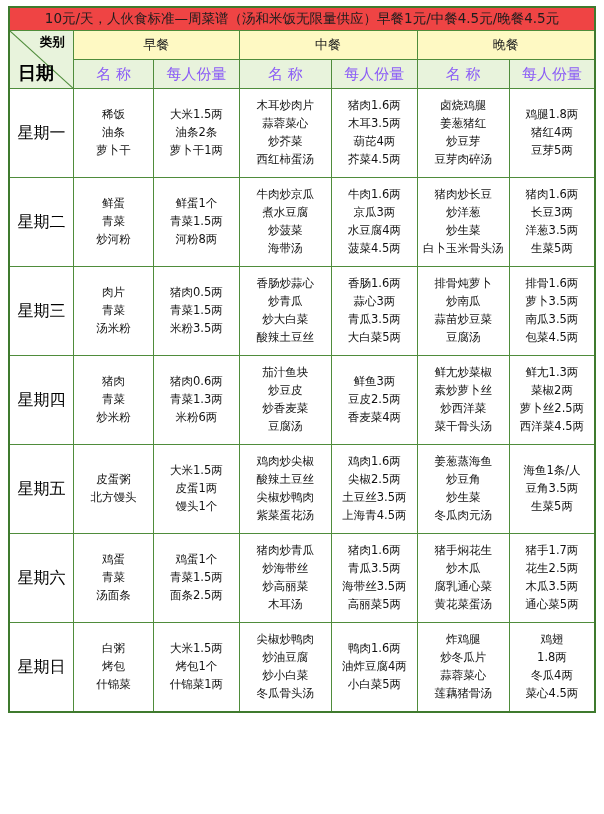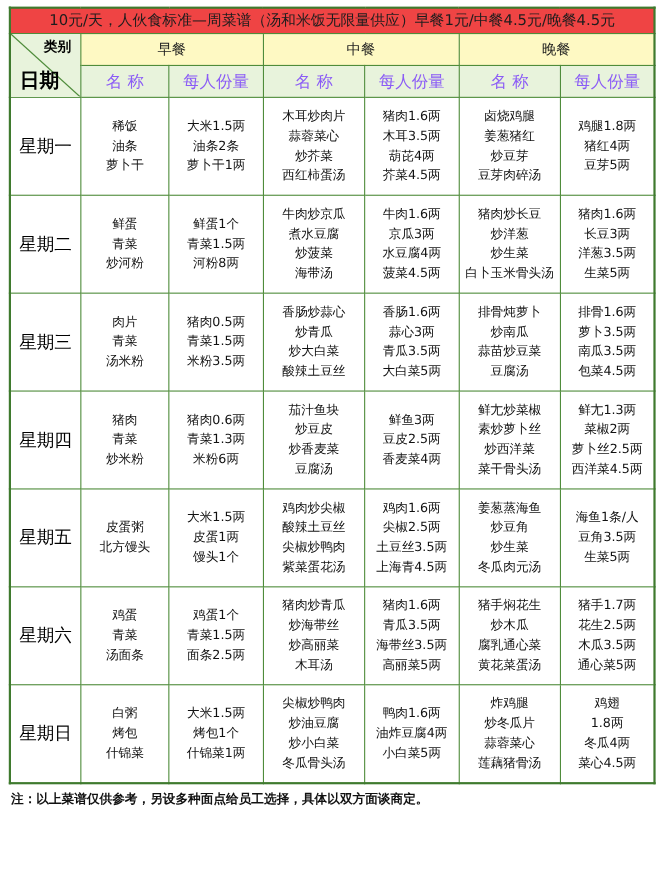--- a/index.html
+++ b/index.html
@@ -399,14 +399,13 @@
         <td class="amt-cell cell-lines">
             <span>鸡翅</span>
             <span>1.8两</span>
             <span>冬瓜4两</span>
             <span>菜心4.5两</span>
           </td>
       </tr>
     </tbody>
   </table>
 
-  <div class="footnote">注：以上菜谱仅供参考，另设多种面点给员工选择，具体以双方面谈商定。</div>
 </div>
 
 </body></html>

